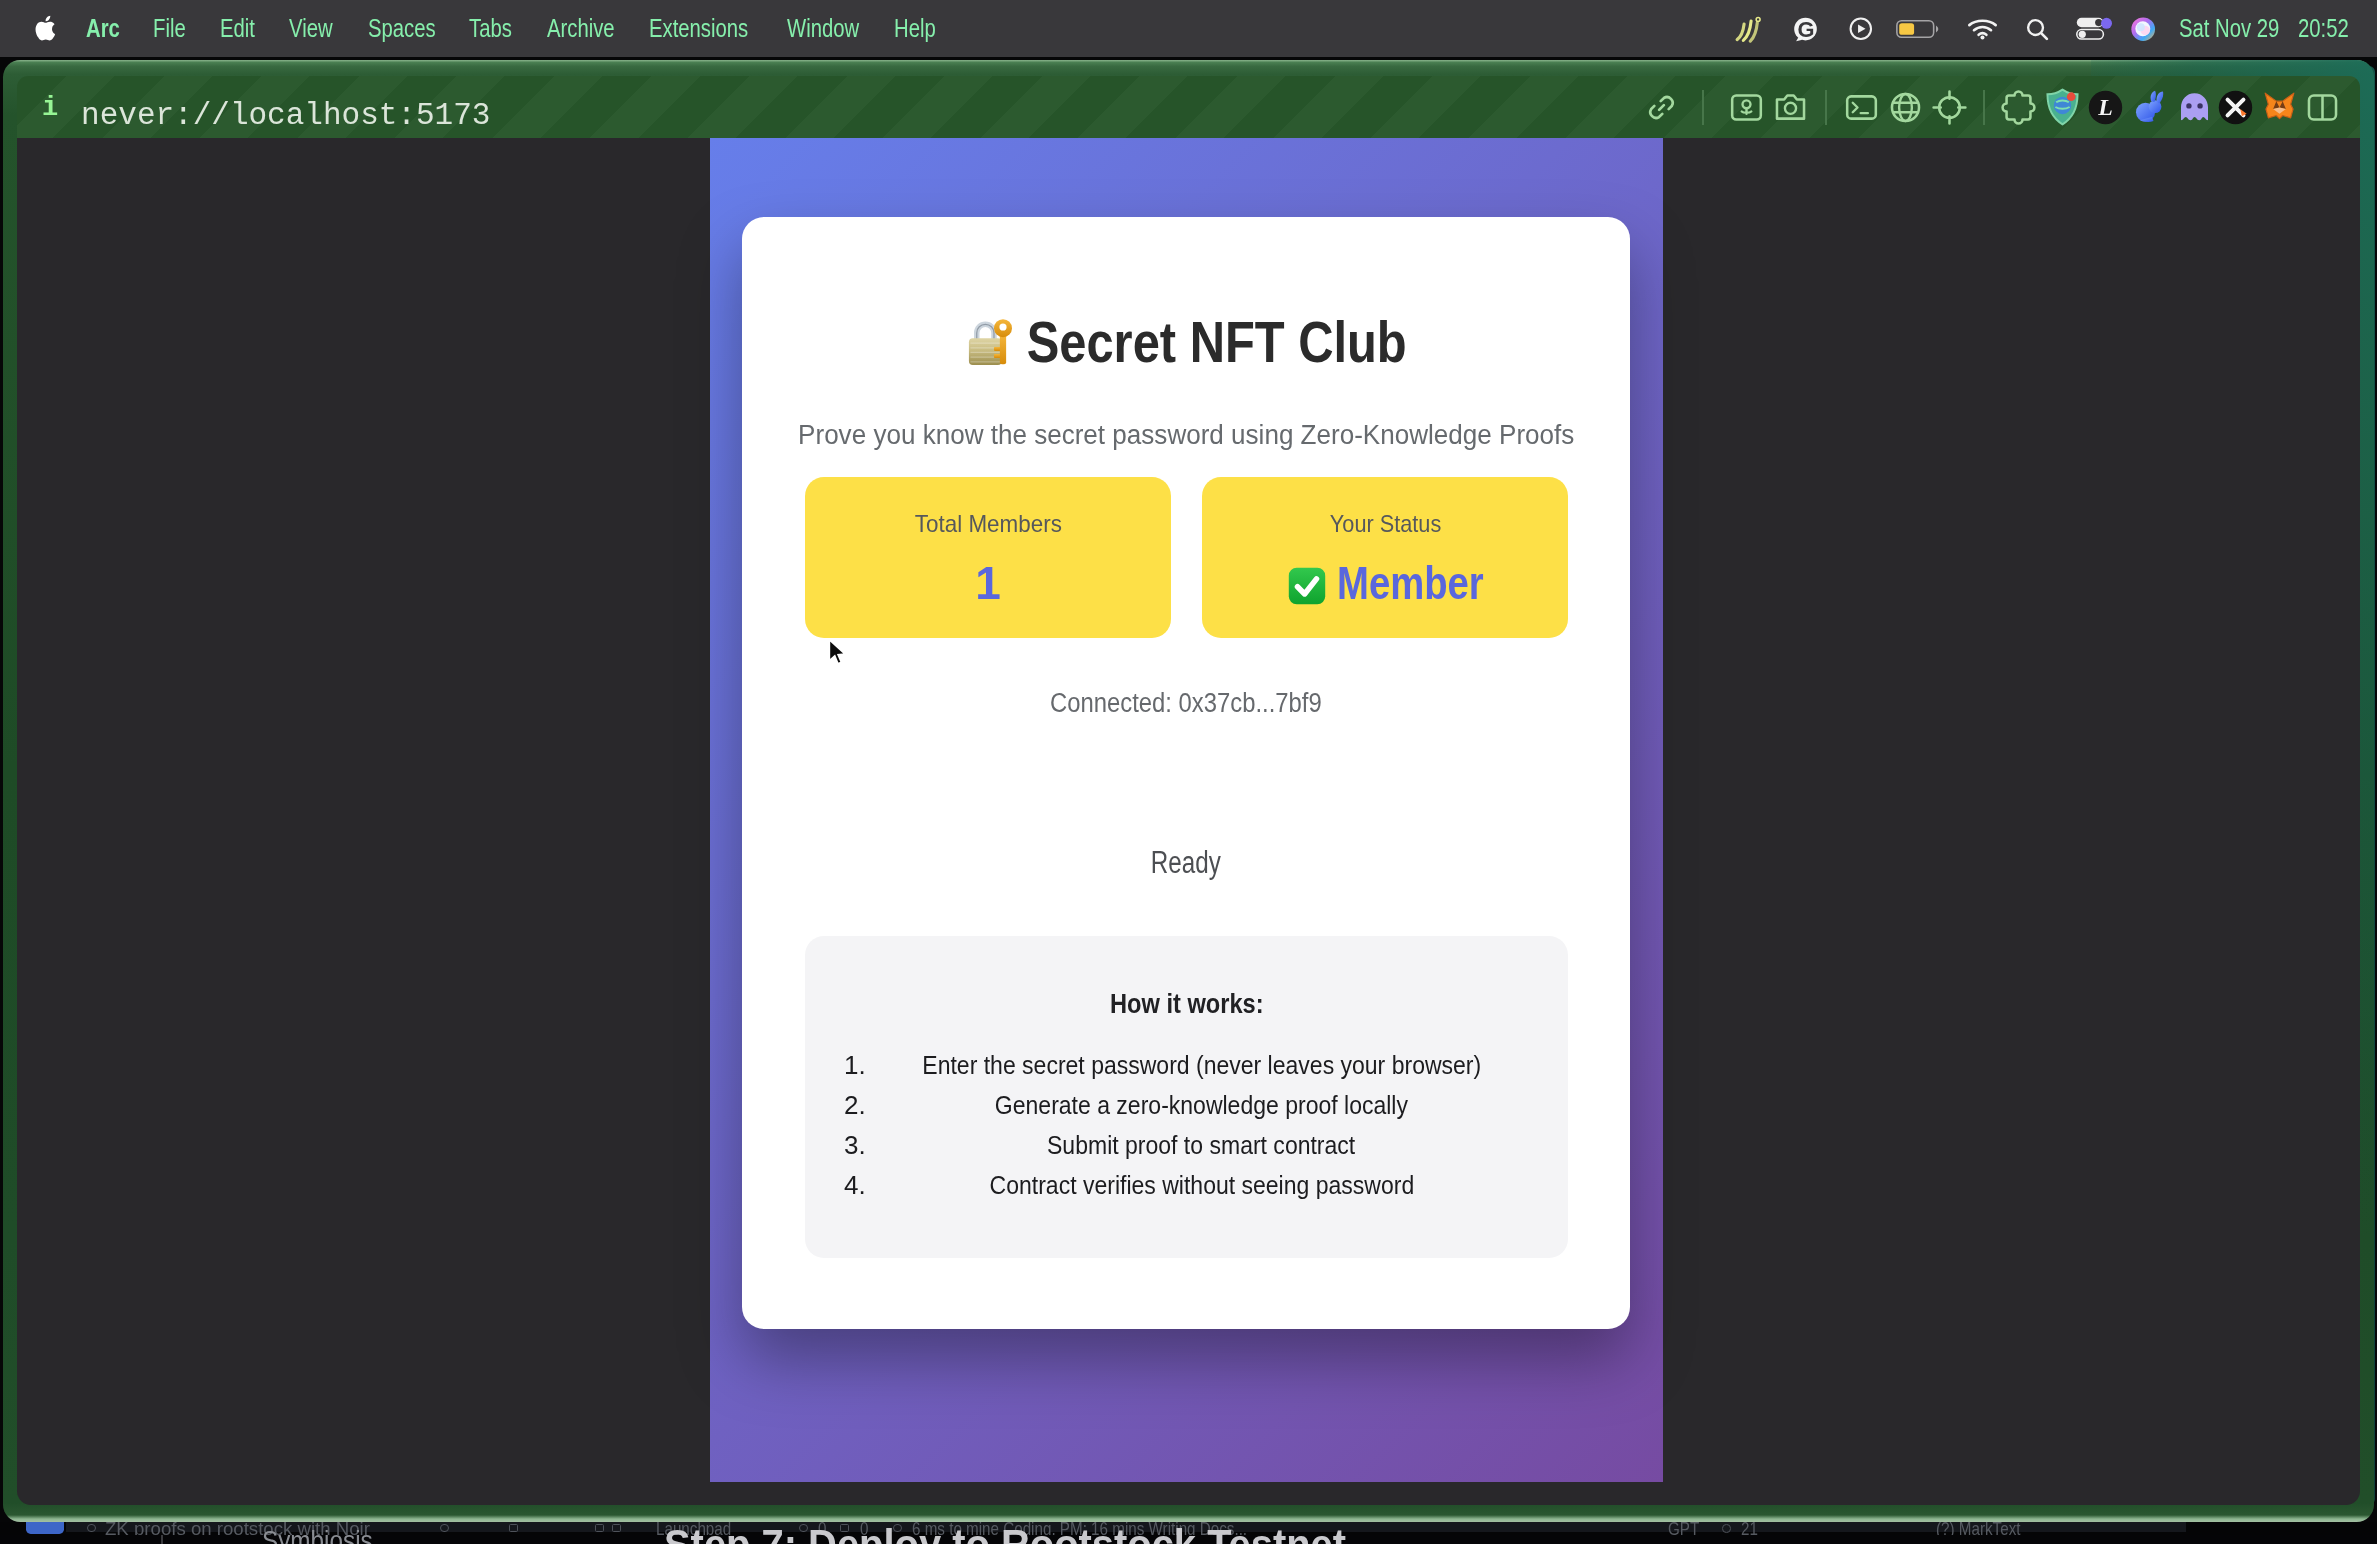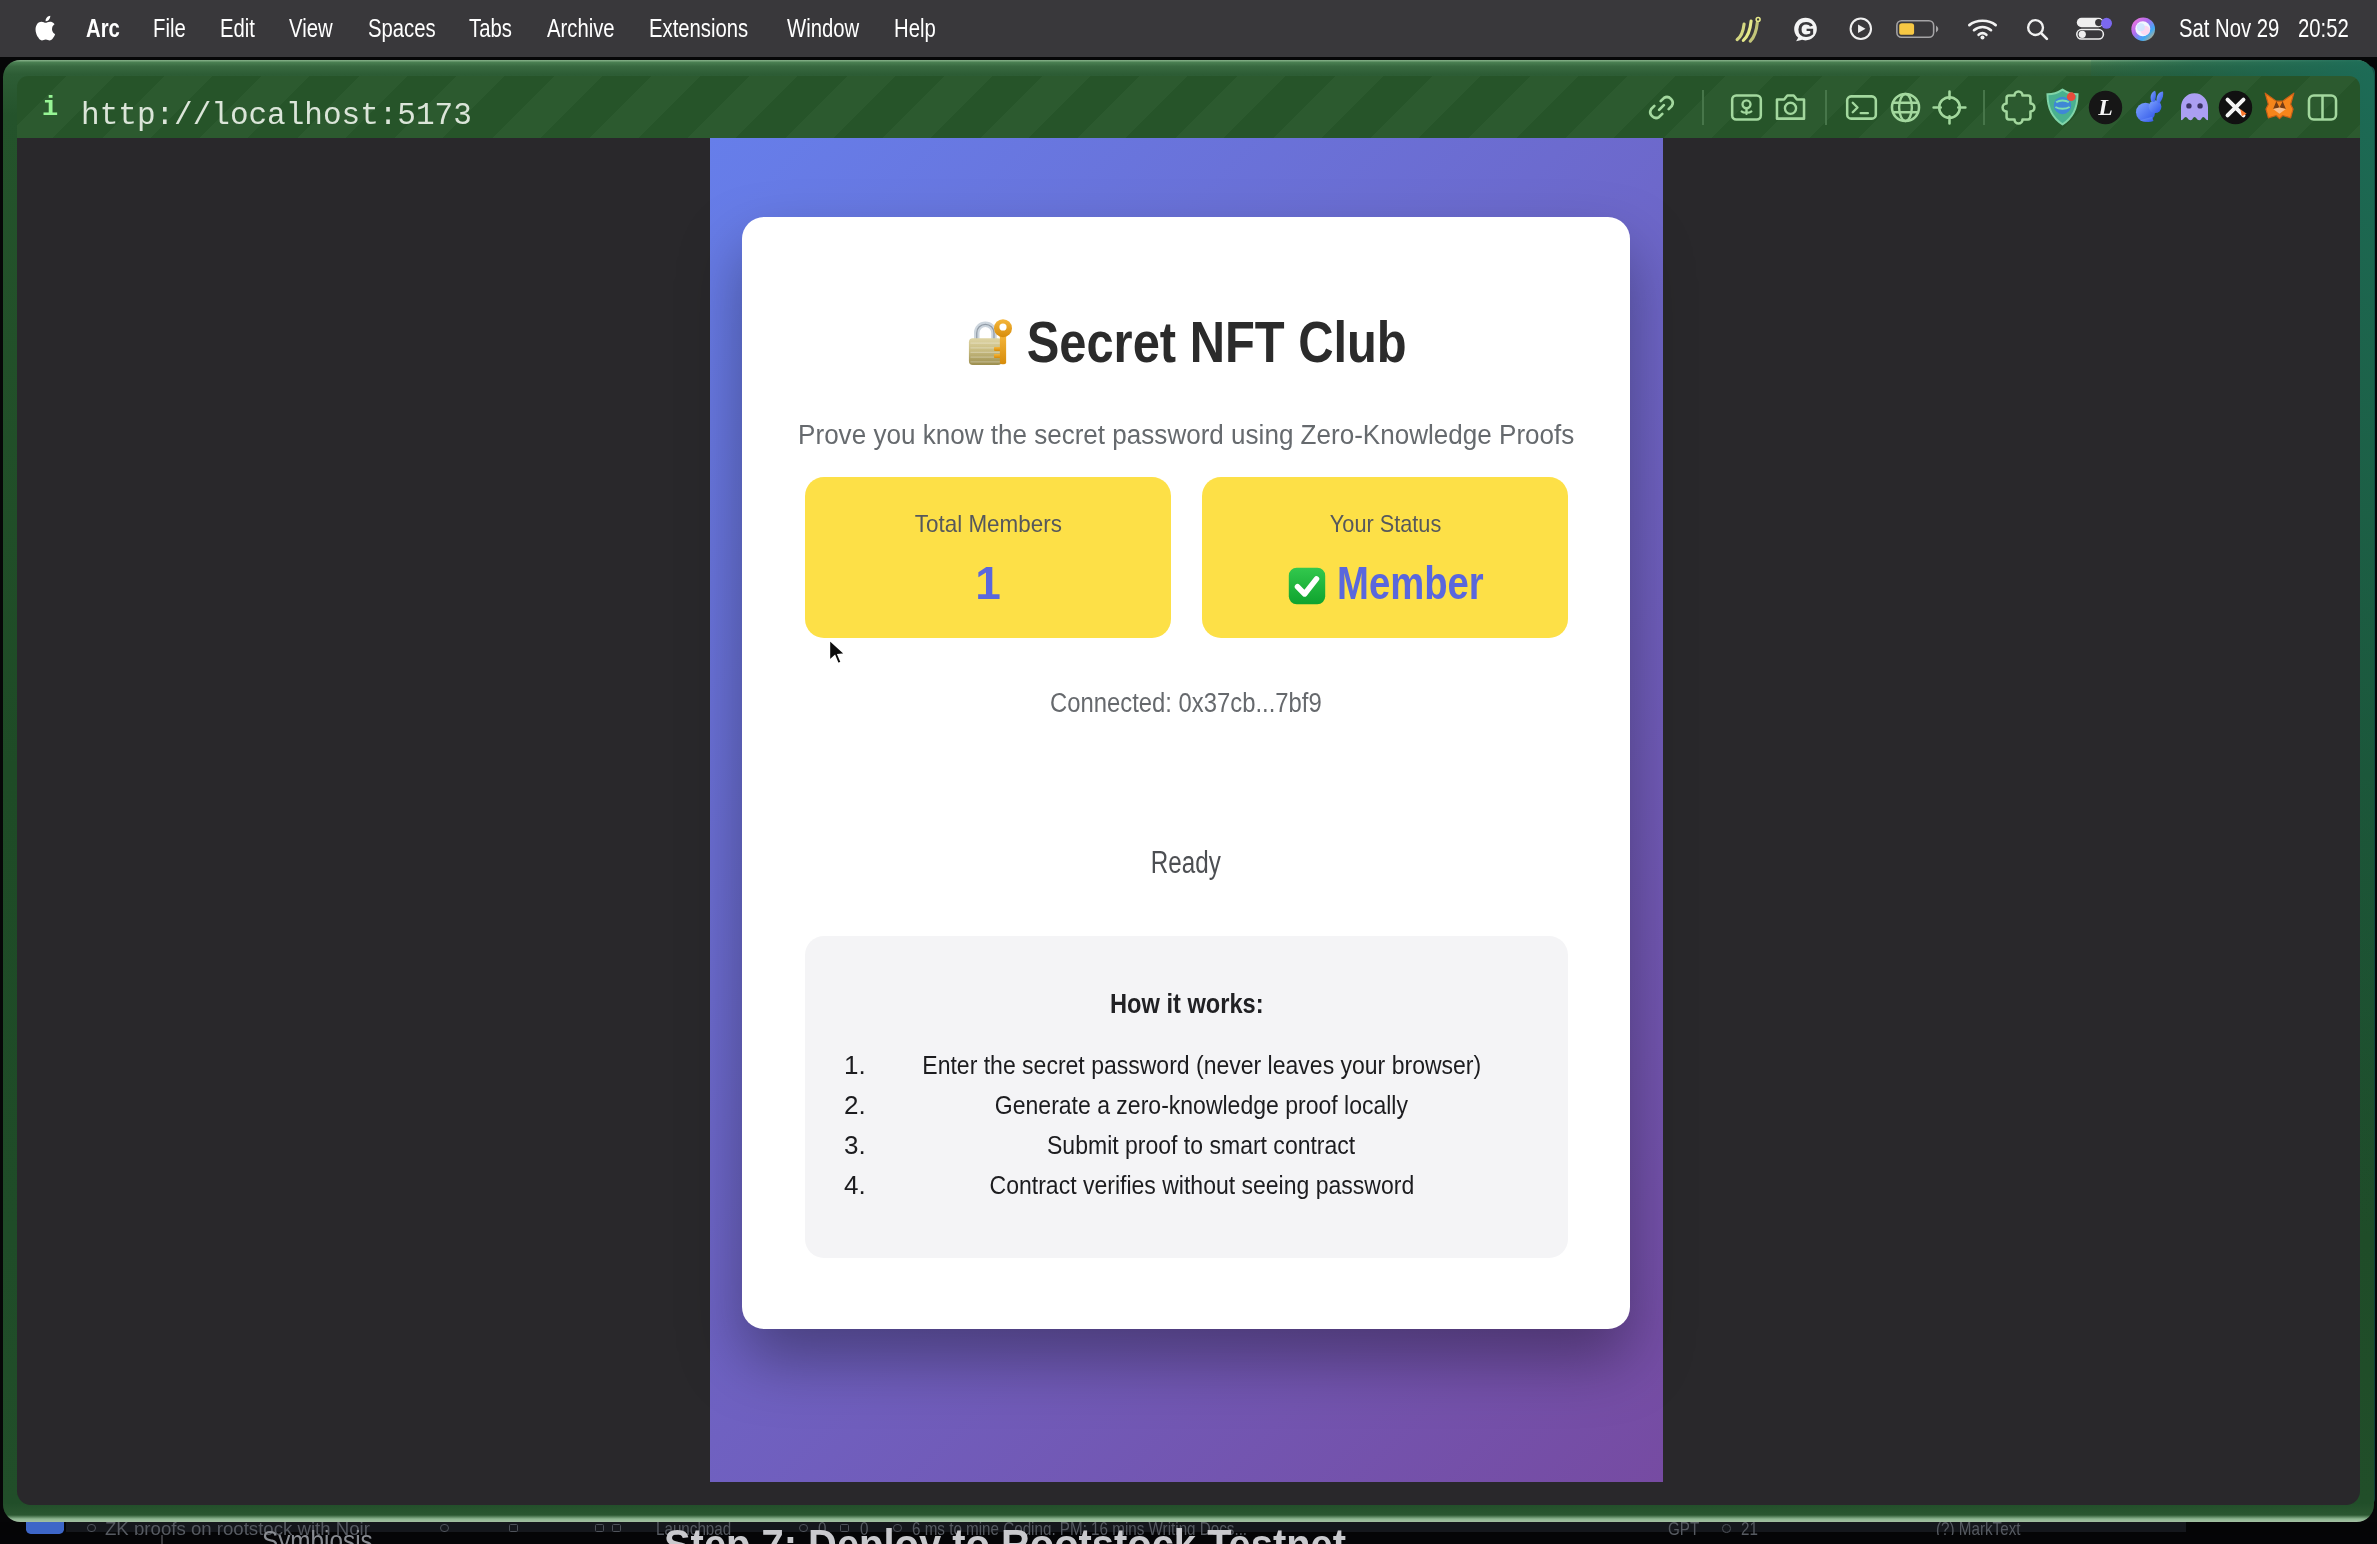--- a/index.html
+++ b/index.html
@@ -1,19 +1,19 @@
 <!DOCTYPE html>
 <html style="font-size:12.6px"><head>
 <meta charset="utf-8">
 <style>
 * { margin:0; padding:0; box-sizing:border-box; }
 html,body { width:2377px; height:1544px; background:#060607; overflow:hidden;
   font-family:"Liberation Sans", sans-serif; }
 #menubar { position:absolute; left:0; top:0; width:2377px; height:57px; background:#39383b;
-  color:#ffffff; font-size:26px; }
+  color:#86efac; font-size:26px; }
 .mitem { position:absolute; top:0; height:57px; line-height:57px; white-space:nowrap;
   transform:scaleX(0.78); transform-origin:left center; }
 .micon { position:absolute; }
 #window { position:absolute; left:3.1px; top:60px; width:2371px; height:1462px; border-radius:17.3px;
   background:linear-gradient(180deg, #8ab58d 0px, #4a7f52 2.4px, #396a41 6.3px, #2d5d35 14px, #24532b 55px, #1e4b26 708px, #1f4c28 1179px, #214e29 1443px, #2b5731 1455px, #8fb792 1459px, #a3bfa2 1462px); }
 #toolbar { position:absolute; left:14px; top:15.7px; width:2343px; height:62px;
   border-radius:11px 11px 0 0; overflow:hidden;
   background:repeating-linear-gradient(135deg, #265429 0 35px, #2c5a2f 35px 69px); }
 #urlinfo { position:absolute; left:25px; top:19px; color:#97f595;
   font-family:"Liberation Mono", monospace; font-weight:bold; font-size:27px; line-height:1; }
@@ -124,21 +124,21 @@
   <div class="mitem" style="left:2179px;">Sat Nov 29</div>
   <div class="mitem" style="left:2298px;">20:52</div>
 </div>
 
 <div id="tealback" style="position:absolute; right:1.6px; top:66px; width:12.6px; height:1439px; background:linear-gradient(180deg,#14544a,#0e3f38); border-radius:7.9px;"></div>
 <div id="window">
   <div style="position:absolute; right:0; top:0; width:283px; height:100%; border-radius:0 17.3px 17.3px 0;
     background:radial-gradient(ellipse 330px 1179px at 100% 0%, rgba(28,108,88,0.95) 0%, rgba(25,100,80,0.55) 55%, rgba(25,100,80,0) 100%);"></div>
   <div id="toolbar">
     <div id="urlinfo">i</div>
-    <div id="urltext">http://localhost:5173</div>
+    <div id="urltext">never://localhost:5173</div>
 
     <svg class="abs" style="left:1627px; top:14px;" width="35" height="35" viewBox="0 0 44 44">
       <g fill="none" stroke="#a3d89e" stroke-width="3.4" stroke-linecap="round">
         <path d="M19 25 L25 19"></path>
         <path d="M21 14 L25 10 A7.3 7.3 0 0 1 35 20 L31 24"></path>
         <path d="M23 30 L19 34 A7.3 7.3 0 0 1 9 24 L13 20"></path>
       </g>
     </svg>
     <rect class="abs" style="left:1685px; top:14px; position:absolute; width:2.4px; height:35px; background:#47764a;"></rect>
     <svg class="abs" style="left:1712px; top:14px;" width="35" height="35" viewBox="0 0 44 44">

